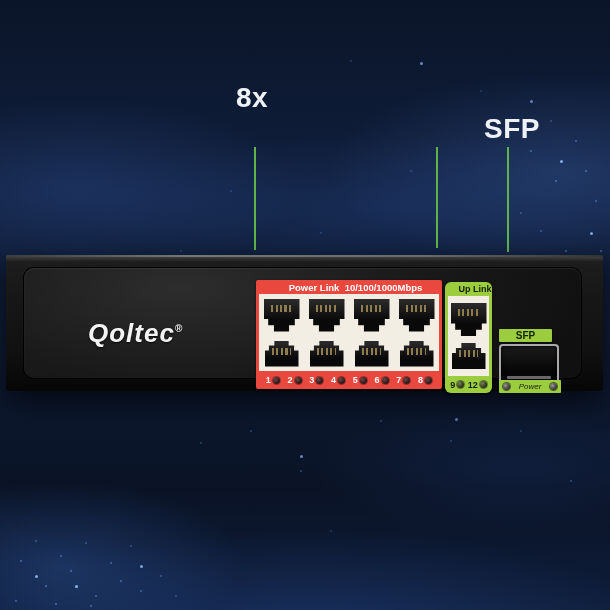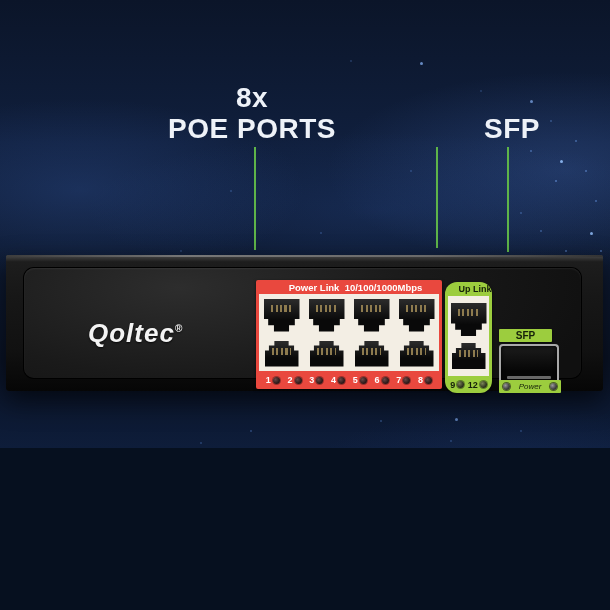--- a/index.html
+++ b/index.html
@@ -1,17 +1,17 @@
 <!DOCTYPE html>
 <html><head>
 <meta charset="utf-8">
 <style>
   html,body{margin:0;padding:0;background:#06101f;}
   #scene{
-    position:relative;width:610px;height:448px;overflow:hidden;
+    position:relative;width:610px;height:610px;overflow:hidden;
     font-family:"Liberation Sans",sans-serif;
     background:
       radial-gradient(ellipse 320px 130px at 80px 190px, rgba(58,98,178,.28), transparent 70%),
       radial-gradient(ellipse 420px 110px at 380px 210px, rgba(48,88,168,.22), transparent 70%),
       radial-gradient(ellipse 340px 140px at 565px 170px, rgba(72,112,192,.30), transparent 70%),
       radial-gradient(ellipse 260px 120px at 60px 565px, rgba(62,112,200,.30), transparent 70%),
       radial-gradient(ellipse 520px 160px at 310px 645px, rgba(46,86,166,.38), transparent 72%),
       radial-gradient(ellipse 300px 90px at 520px 470px, rgba(40,75,150,.18), transparent 70%),
       linear-gradient(180deg,#0b1529 0%,#101f3d 32%,#0e1b34 55%,#0a1326 80%,#0e1d3a 100%);
   }
@@ -91,21 +91,21 @@
     clip-path:polygon(29% 0,71% 0,71% 19%,87% 19%,87% 38%,100% 38%,100% 100%,0 100%,0 38%,13% 38%,13% 19%,29% 19%);}
   .jack.up::before{top:7px;}
   .poe-ftr{position:absolute;left:2px;right:2px;top:91px;height:18px;display:flex;
     align-items:center;justify-content:space-evenly;}
   .pnum{display:flex;align-items:center;gap:2px;color:#fff;font-weight:700;font-size:9px;}
   .led{width:7px;height:7px;border-radius:50%;}
   .led-red{background:radial-gradient(circle at 35% 35%,#6b4a48 0%,#301b1b 60%,#1d0f10 100%);
     box-shadow:0 0 0 1px rgba(90,30,30,.55);}
   
   .up-panel{position:absolute;left:421px;top:14px;width:47px;height:111px;background:#9ccd3e;
-    border-radius:12px;box-shadow:0 1px 3px rgba(0,0,0,.6);}
+    border-radius:6px;box-shadow:0 1px 3px rgba(0,0,0,.6);}
   .up-panel .panel-hdr{color:#15200a;font-size:9px;}
   .up-body{position:absolute;left:3px;right:3px;top:14px;height:80px;background:#f3eee4;
     display:flex;flex-direction:column;align-items:center;justify-content:space-evenly;}
   .up-ftr{position:absolute;left:2px;right:2px;top:94px;height:17px;display:flex;
     align-items:center;justify-content:space-evenly;}
   .up-ftr .pnum{color:#15200a;}
   .led-grn{background:radial-gradient(circle at 35% 35%,#7a8456 0%,#2b2f1c 65%,#1b1f10 100%);
     box-shadow:0 0 0 1px rgba(40,60,20,.55);}
   
   .sfp-label{position:absolute;left:475px;top:61px;width:53px;height:13px;background:#9ccd3e;
@@ -124,21 +124,20 @@
     box-shadow:0 0 0 1px rgba(20,20,20,.6);}
 </style>
 </head>
 <body>
 
 <div id="scene">
   <div class="stars"></div>
 
   <div class="anno anno-poe">
     <div>8x</div>
-    <div>POE PORTS</div>
   </div>
   <div class="anno anno-uplink">
   </div>
   <div class="anno anno-sfp">
     <div>SFP</div>
   </div>
   <div class="pline pline-poe"></div>
   <div class="pline pline-uplink"></div>
   <div class="pline pline-sfp"></div>
 

